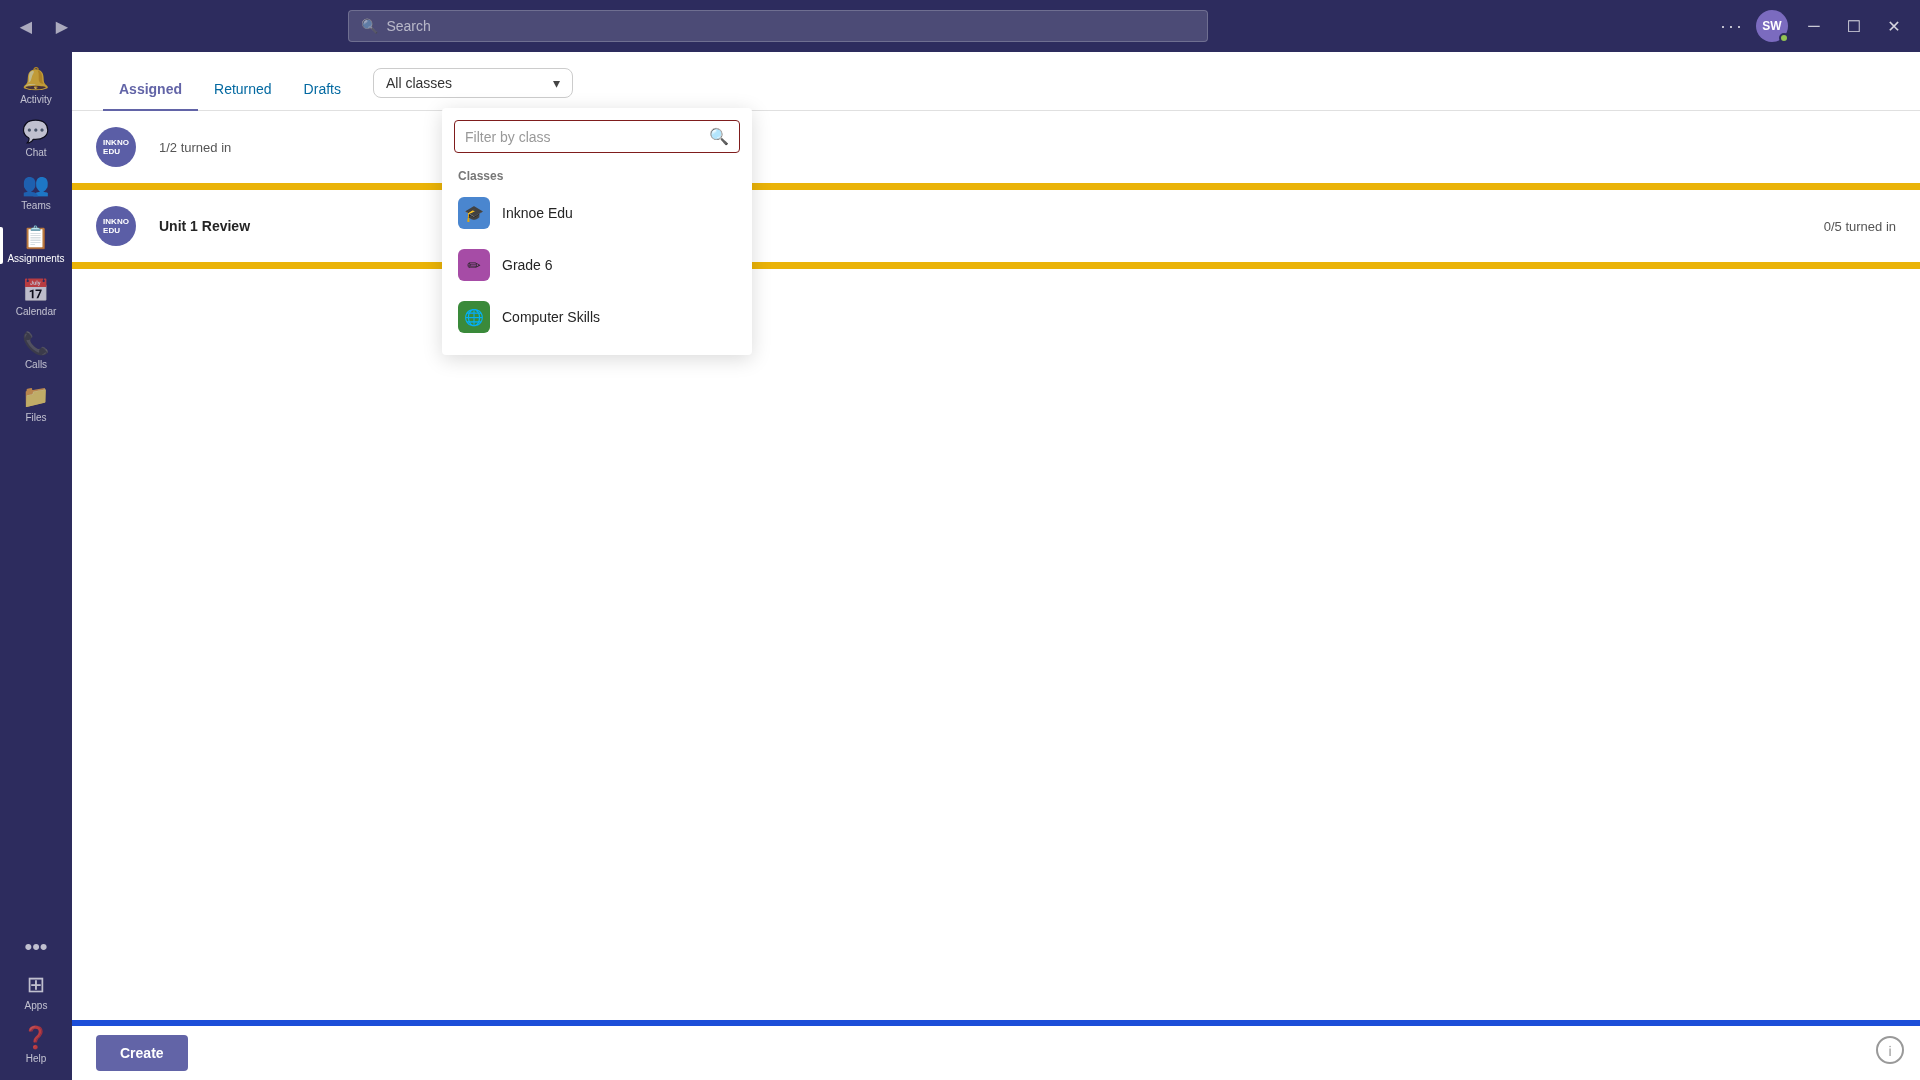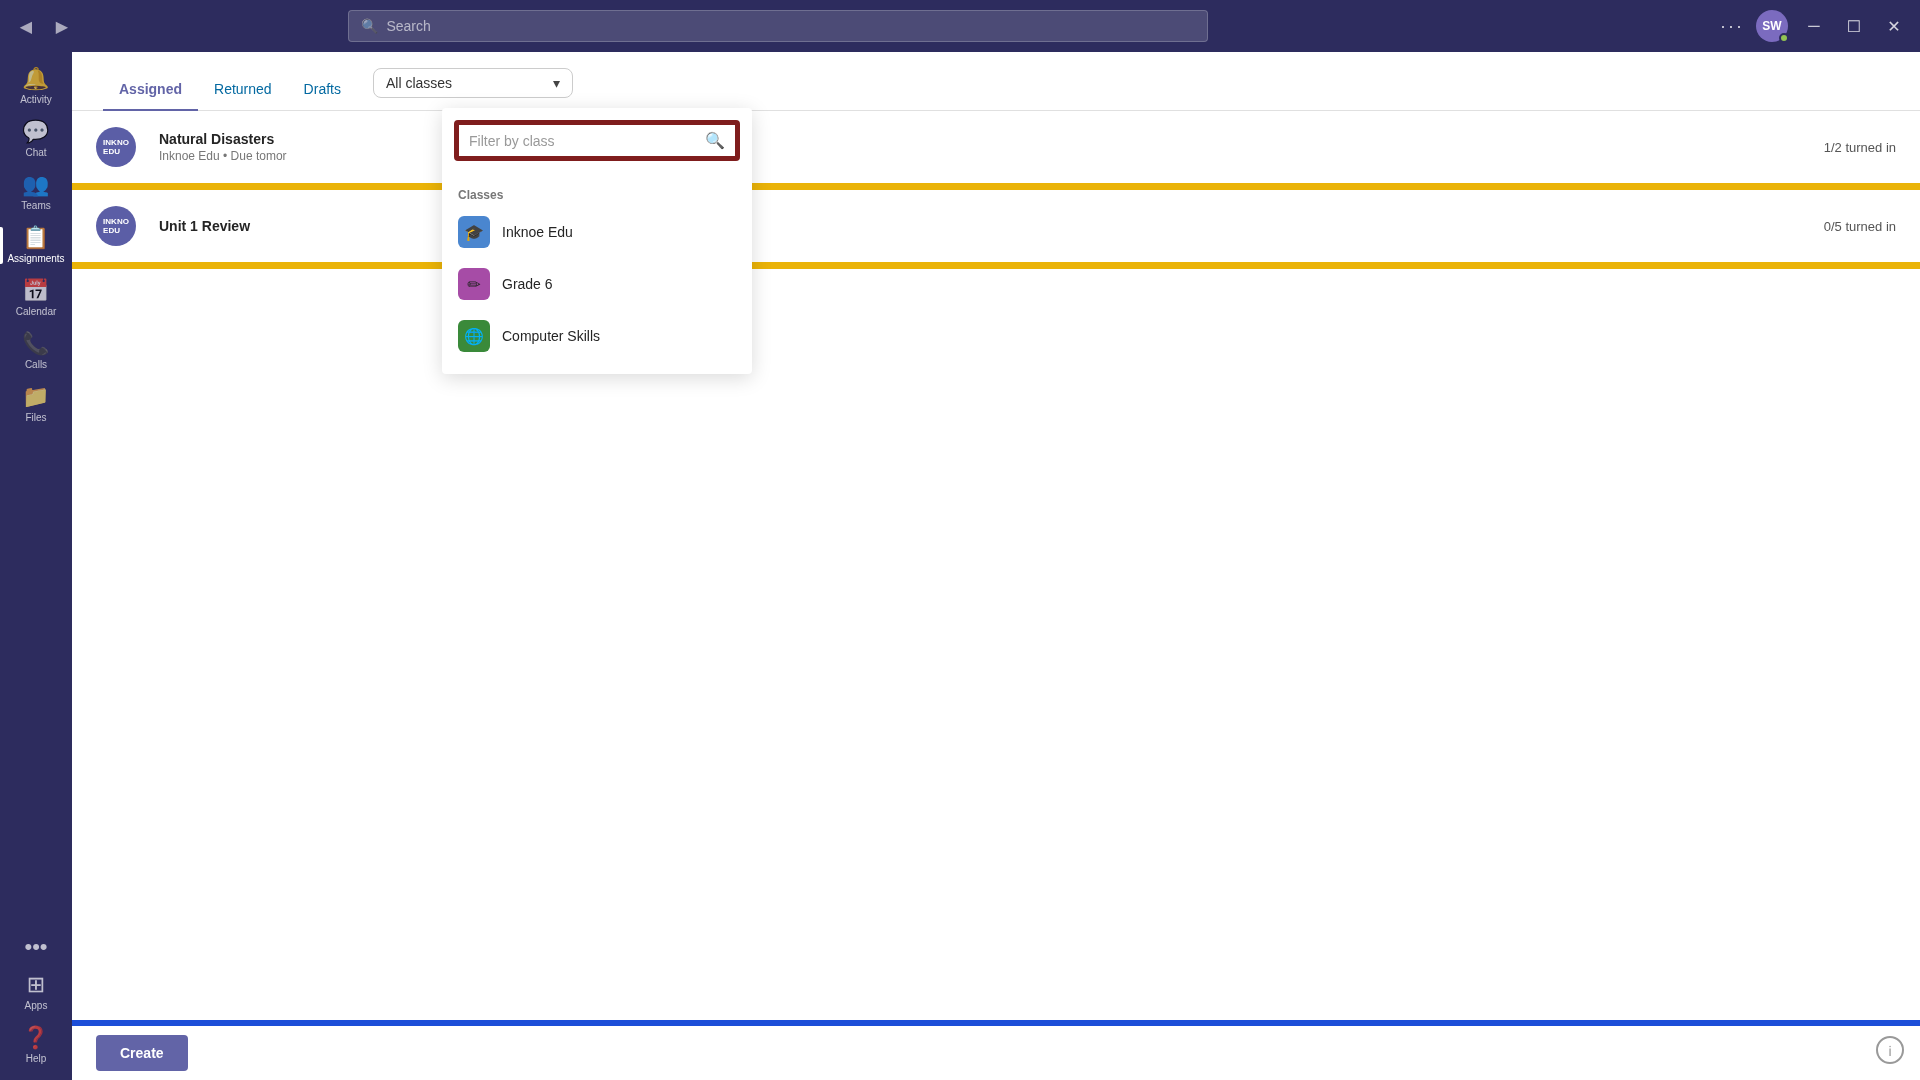--- a/index.html
+++ b/index.html
@@ -127,22 +127,22 @@
     .dropdown-panel {
       position: absolute;
       top: 56px; left: 370px;
       width: 310px; background: white;
       border-radius: 4px;
       box-shadow: 0 4px 20px rgba(0,0,0,0.15);
       z-index: 100;
       padding: 12px 0;
     }
     .dropdown-search {
-      margin: 0 12px 23px;
-      border: 5px solid #7f1d1d; border-radius: 4px;
+      margin: 0 12px 12px;
+      border: 1px solid #7f1d1d; border-radius: 4px;
       display: flex; align-items: center;
       padding: 6px 10px; gap: 8px;
     }
     .dropdown-search input {
       border: none; outline: none; font-size: 14px; flex: 1; color: #333;
     }
     .dropdown-search input::placeholder { color: #999; }
     .dropdown-section-label {
       padding: 4px 16px; font-size: 12px; color: #777; font-weight: 600;
     }
@@ -261,24 +261,20 @@
         <span>All classes</span>
         <span class="class-filter-chevron">▾</span>
       </div>
     </div>
 
 
     <div class="assignment-row">
       <div class="assignment-avatar">
         <span style="font-size:8px">INKNO<br>EDU</span>
       </div>
-      <div class="assignment-info">
-        <div class="assignment-title">Natural Disasters</div>
-        <div class="assignment-sub">Inknoe Edu • Due tomor</div>
-      </div>
       <div class="assignment-status">1/2 turned in</div>
     </div>
 
     <div class="assignment-row">
       <div class="assignment-avatar">
         <span style="font-size:8px">INKNO<br>EDU</span>
       </div>
       <div class="assignment-info">
         <div class="assignment-title">Unit 1 Review</div>
       </div>

